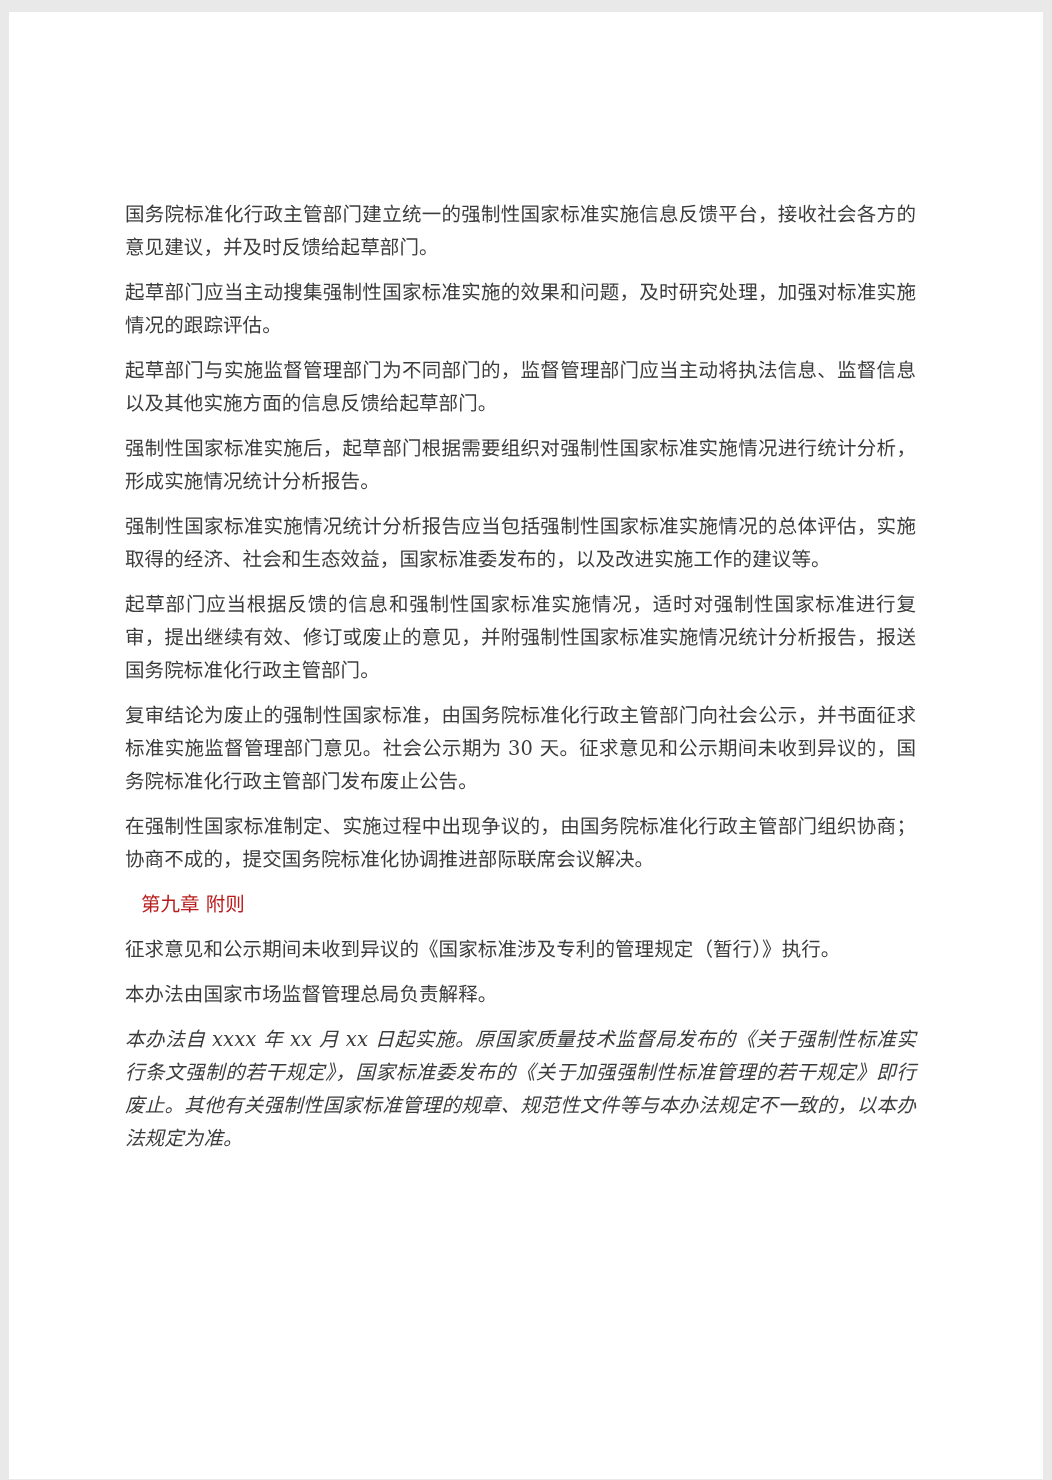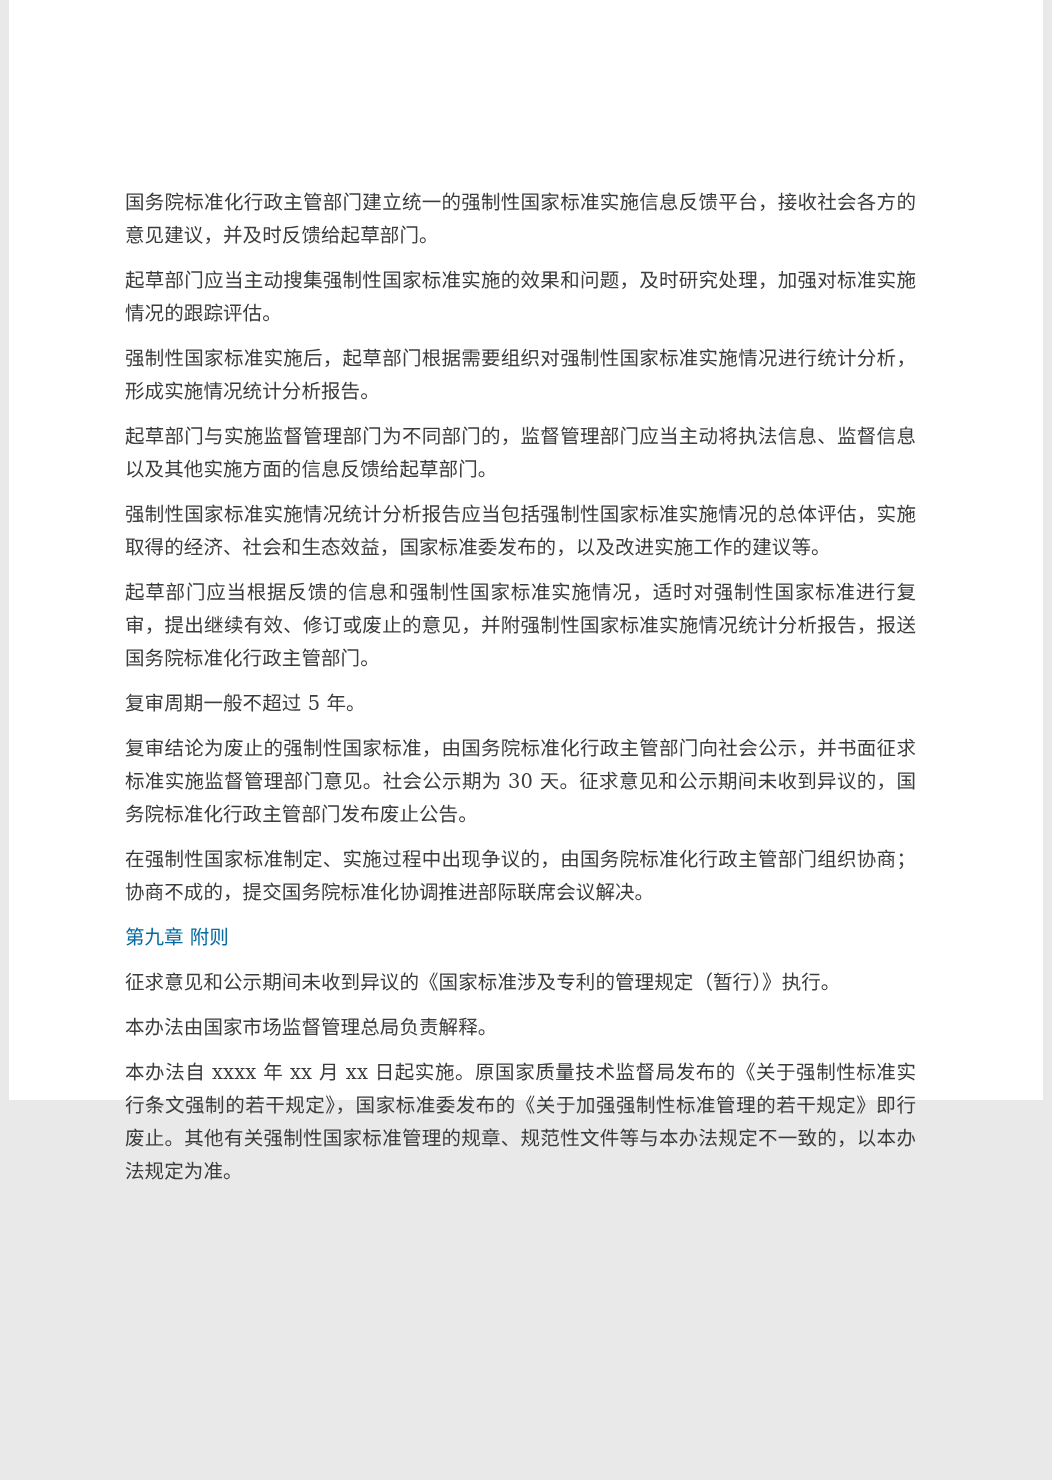--- a/index.html
+++ b/index.html
@@ -12,23 +12,23 @@
     height: 1480px;
     background: #e9e9e9;
     font-family: "DejaVu Serif", "Liberation Serif", serif;
     overflow: hidden;
   }
 
   
   .page-sheet {
     position: absolute;
     left: 9px;
-    top: 0px;
+    top: 12px;
     width: 1034px;
-    height: 1100px;
+    height: 1467px;
     background: #ffffff;
     box-sizing: border-box;
   }
 
   
   .doc-body {
     position: absolute;
     left: 116px;          
     top: 186px;
     width: 791px;         
@@ -42,43 +42,43 @@
     text-align: justify;
     text-justify: inter-ideograph;
     font-family: "DejaVu Serif", "Liberation Serif", serif;
     letter-spacing: 0.1px;
     -webkit-font-smoothing: antialiased;
   }
 
   
   p.para:last-child {
     margin-bottom: 12px;
+    font-style: italic;
   }
 
   
   p.chapter-heading {
-    margin: 0 0 12px 0;
+    margin: 0 0 12px 16px;
     font-size: 19.5px;
     line-height: 33px;
-    color: #0369a1;
+    color: #b91c1c;
     font-family: "DejaVu Serif", "Liberation Serif", serif;
   }
 </style>
 </head>
 <body>
 
 <div class="page-sheet">
   <div class="doc-body">
       <p class="para">国务院标准化行政主管部门建立统一的强制性国家标准实施信息反馈平台，接收社会各方的意见建议，并及时反馈给起草部门。</p>
       <p class="para">起草部门应当主动搜集强制性国家标准实施的效果和问题，及时研究处理，加强对标准实施情况的跟踪评估。</p>
+      <p class="para">起草部门与实施监督管理部门为不同部门的，监督管理部门应当主动将执法信息、监督信息以及其他实施方面的信息反馈给起草部门。</p>
       <p class="para">强制性国家标准实施后，起草部门根据需要组织对强制性国家标准实施情况进行统计分析，形成实施情况统计分析报告。</p>
-      <p class="para">起草部门与实施监督管理部门为不同部门的，监督管理部门应当主动将执法信息、监督信息以及其他实施方面的信息反馈给起草部门。</p>
       <p class="para">强制性国家标准实施情况统计分析报告应当包括强制性国家标准实施情况的总体评估，实施取得的经济、社会和生态效益，国家标准委发布的，以及改进实施工作的建议等。</p>
       <p class="para">起草部门应当根据反馈的信息和强制性国家标准实施情况，适时对强制性国家标准进行复审，提出继续有效、修订或废止的意见，并附强制性国家标准实施情况统计分析报告，报送国务院标准化行政主管部门。</p>
-      <p class="para">复审周期一般不超过 5 年。</p>
       <p class="para">复审结论为废止的强制性国家标准，由国务院标准化行政主管部门向社会公示，并书面征求标准实施监督管理部门意见。社会公示期为 30 天。征求意见和公示期间未收到异议的，国务院标准化行政主管部门发布废止公告。</p>
       <p class="para">在强制性国家标准制定、实施过程中出现争议的，由国务院标准化行政主管部门组织协商；协商不成的，提交国务院标准化协调推进部际联席会议解决。</p>
       <p class="chapter-heading">第九章 附则</p>
       <p class="para">征求意见和公示期间未收到异议的《国家标准涉及专利的管理规定（暂行）》执行。</p>
       <p class="para">本办法由国家市场监督管理总局负责解释。</p>
       <p class="para">本办法自 xxxx 年 xx 月 xx 日起实施。原国家质量技术监督局发布的《关于强制性标准实行条文强制的若干规定》，国家标准委发布的《关于加强强制性标准管理的若干规定》即行废止。其他有关强制性国家标准管理的规章、规范性文件等与本办法规定不一致的，以本办法规定为准。</p>
     </div>
 </div>
 
 </body></html>

